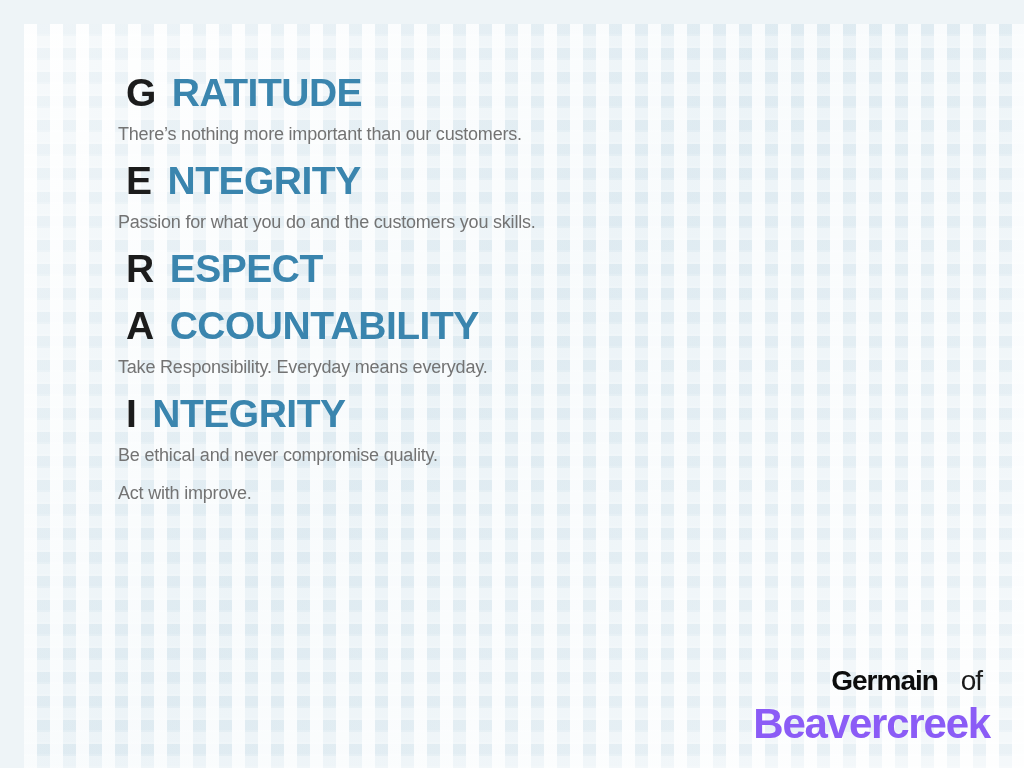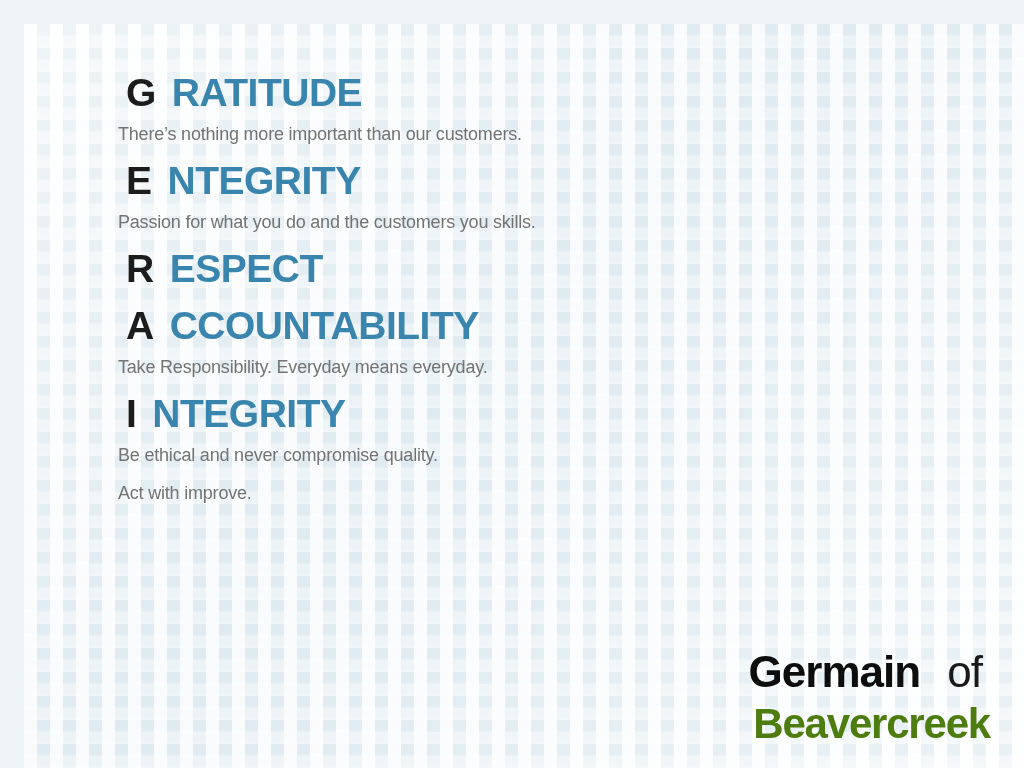--- a/index.html
+++ b/index.html
@@ -96,37 +96,37 @@
   
   #logo {
     position:absolute;
     right:34px;
     bottom:22px;
     z-index:3;
     text-align:right;
     line-height:1.02;
   }
   #logo .line1 {
-    font-size:44px;
+    font-size:28px;
     letter-spacing:-1px;
     white-space:nowrap;
   }
   #logo .line1 .brand {
     font-weight:bold;
     color:#0d0d0d;
   }
   #logo .line1 .conn {
     font-weight:normal;
     color:#1a1a1a;
   }
   #logo .line2 {
     font-size:42px;
     font-weight:bold;
     letter-spacing:-1.2px;
-    color:#4d7c0f;
+    color:#8b5cf6;
     white-space:nowrap;
     margin-top:1px;
   }
 </style>
 </head>
 <body>
 
 <div id="bg-texture"></div>
 <div id="bg-texture-offset"></div>
 <div id="bg-wash"></div>

